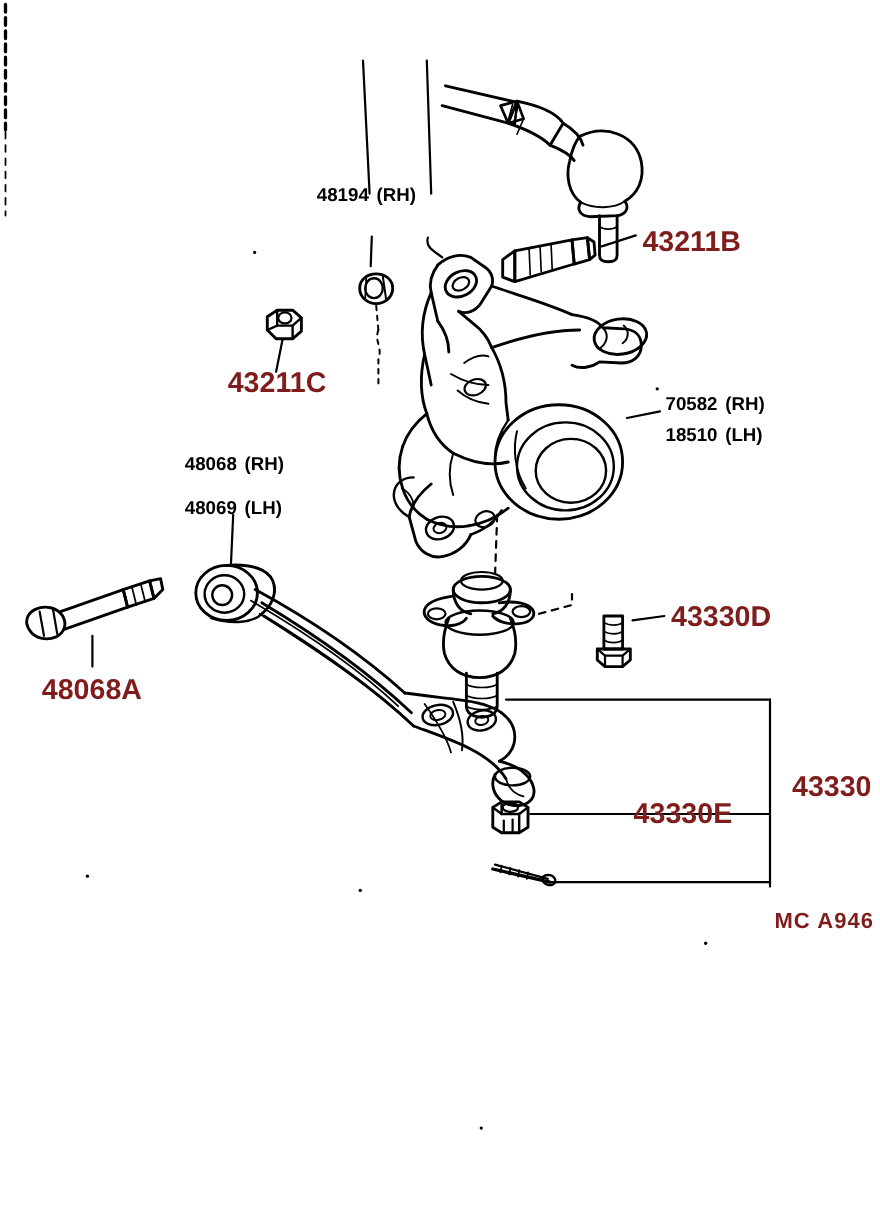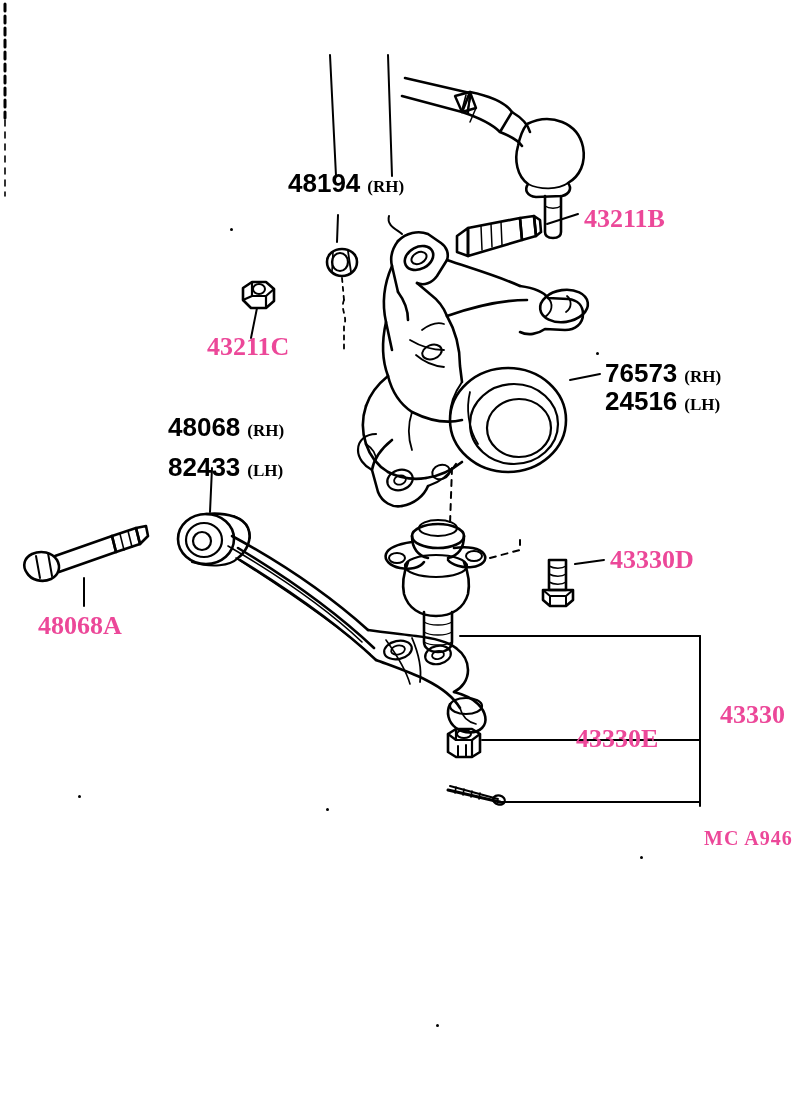--- a/index.html
+++ b/index.html
@@ -6,30 +6,30 @@
   html,body{margin:0;padding:0;background:#ffffff;}
   body{
     width:800px;height:1116px;position:relative;overflow:hidden;
     font-family:"Liberation Sans", sans-serif;
     -webkit-font-smoothing:none;
   }
   #sheet{position:absolute;left:0;top:0;width:800px;height:1116px;}
   #art{position:absolute;left:0;top:0;width:800px;height:1116px;}
 
   .lbl{
-    position:absolute;color:#ec4899;white-space:nowrap;
-    font-family:Liberation Serif, serif;
+    position:absolute;color:#7f1d1d;white-space:nowrap;
+    font-family:Liberation Sans, sans-serif;
     font-weight:bold;letter-spacing:0px;line-height:1.0;
   }
   .lbl.big{font-size:26px;}
   .lbl.code{font-size:20px;font-weight:bold;letter-spacing:1px;margin-left:20px;}
 
   .row{position:absolute;white-space:nowrap;}
-  .row .n{font-size:26px;font-weight:bold;font-family:"Liberation Sans", sans-serif;}
-  .row .s{font-size:17px;font-weight:bold;font-family:Liberation Serif, serif;margin-left:7px;}
+  .row .n{font-size:17px;font-weight:bold;font-family:"Liberation Sans", sans-serif;}
+  .row .s{font-size:17px;font-weight:bold;font-family:Liberation Sans, sans-serif;margin-left:7px;}
   .speck{position:absolute;background:#000;border-radius:50%;}
 </style>
 </head>
 <body>
 
 <div id="sheet">
 
   <svg id="art" viewBox="0 0 800 1116" xmlns="http://www.w3.org/2000/svg">
     <rect x="0" y="0" width="800" height="1116" fill="#ffffff"></rect>
 
@@ -286,33 +286,33 @@
   <div class="row" style="left:288px;top:168px;">
     <span class="n">48194</span><span class="s">(RH)</span>
   </div>
 
 
   <div class="lbl big" style="left:584px;top:206px;">43211B</div>
 
   <div class="lbl big" style="left:207px;top:334px;">43211C</div>
 
   <div class="row" style="left:605px;top:358px;">
-    <span class="n">76573</span><span class="s">(RH)</span>
+    <span class="n">70582</span><span class="s">(RH)</span>
   </div>
 
   <div class="row" style="left:605px;top:386px;">
-    <span class="n">24516</span><span class="s">(LH)</span>
+    <span class="n">18510</span><span class="s">(LH)</span>
   </div>
 
   <div class="row" style="left:168px;top:412px;">
     <span class="n">48068</span><span class="s">(RH)</span>
   </div>
 
   <div class="row" style="left:168px;top:452px;">
-    <span class="n">82433</span><span class="s">(LH)</span>
+    <span class="n">48069</span><span class="s">(LH)</span>
   </div>
 
   <div class="lbl big" style="left:38px;top:613px;">48068A</div>
 
   <div class="lbl big" style="left:610px;top:547px;text-align:right;">43330D</div>
 
   <div class="lbl big" style="left:720px;top:702px;">43330</div>
 
   <div class="lbl big" style="left:576px;top:726px;text-align:right;">43330E</div>
 

